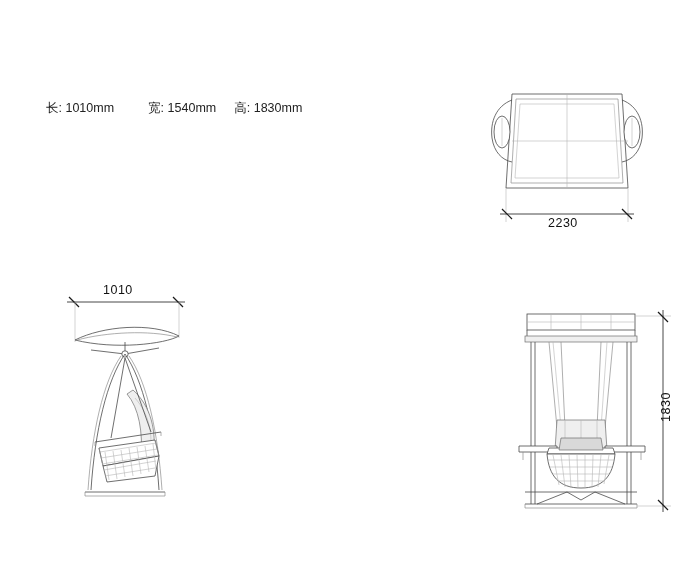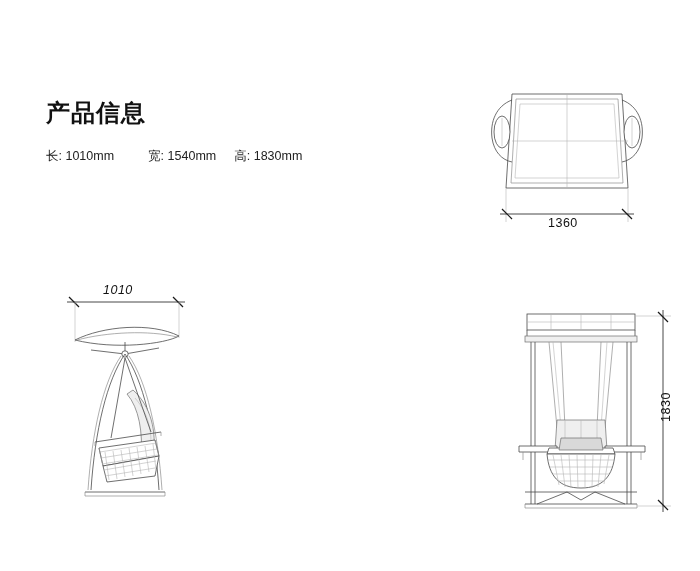--- a/index.html
+++ b/index.html
@@ -74,21 +74,20 @@
   .fill-d { fill: #d9d9d9; stroke: #6e6e6e; stroke-width: 0.7; }
   .dimline { stroke: #1a1a1a; stroke-width: 0.8; fill: none; }
   .tick { stroke: #1a1a1a; stroke-width: 1.2; }
 </style>
 </head>
 <body>
 
 <div class="page">
 
   <div class="info-block">
-    <div class="info-title">产品信息</div>
     <div class="info-line">
       <span class="seg gap-1"><span>长:</span> <span>1010mm</span></span><span class="seg gap-2"><span>宽:</span> <span>1540mm</span></span><span class="seg"><span>高:</span> <span>1830mm</span></span>
     </div>
   </div>
 
   <div class="draw" style="left:480px; top:80px; width:190px; height:160px;">
     <svg width="190" height="160" viewBox="0 0 190 160">
 
       <g>
         <path class="fill-w" d="M32,14 L142,14 L148,108 L26,108 Z"></path>
@@ -114,24 +113,24 @@
       </g>
 
       <g>
         <path class="ln-t" d="M26,108 L26,142"></path>
         <path class="ln-t" d="M148,108 L148,142"></path>
         <path class="dimline" d="M20,134 L154,134"></path>
         <path class="tick" d="M22,129 L32,139"></path>
         <path class="tick" d="M142,129 L152,139"></path>
       </g>
     </svg>
-    <div class="dim-label" style="left:68px; top:136px;">1360</div>
-  </div>
-
-  <div class="draw" style="left:55px; top:280px; width:180px; height:240px;font-style:italic;">
+    <div class="dim-label" style="left:68px; top:136px;">2230</div>
+  </div>
+
+  <div class="draw" style="left:55px; top:280px; width:180px; height:240px;">
     <svg width="180" height="240" viewBox="0 0 180 240">
 
       <g>
         <path class="dimline" d="M12,22 L130,22"></path>
         <path class="tick" d="M14,17 L24,27"></path>
         <path class="tick" d="M118,17 L128,27"></path>
         <path class="ln-t" d="M20,22 L20,62"></path>
         <path class="ln-t" d="M124,22 L124,58"></path>
       </g>
 

